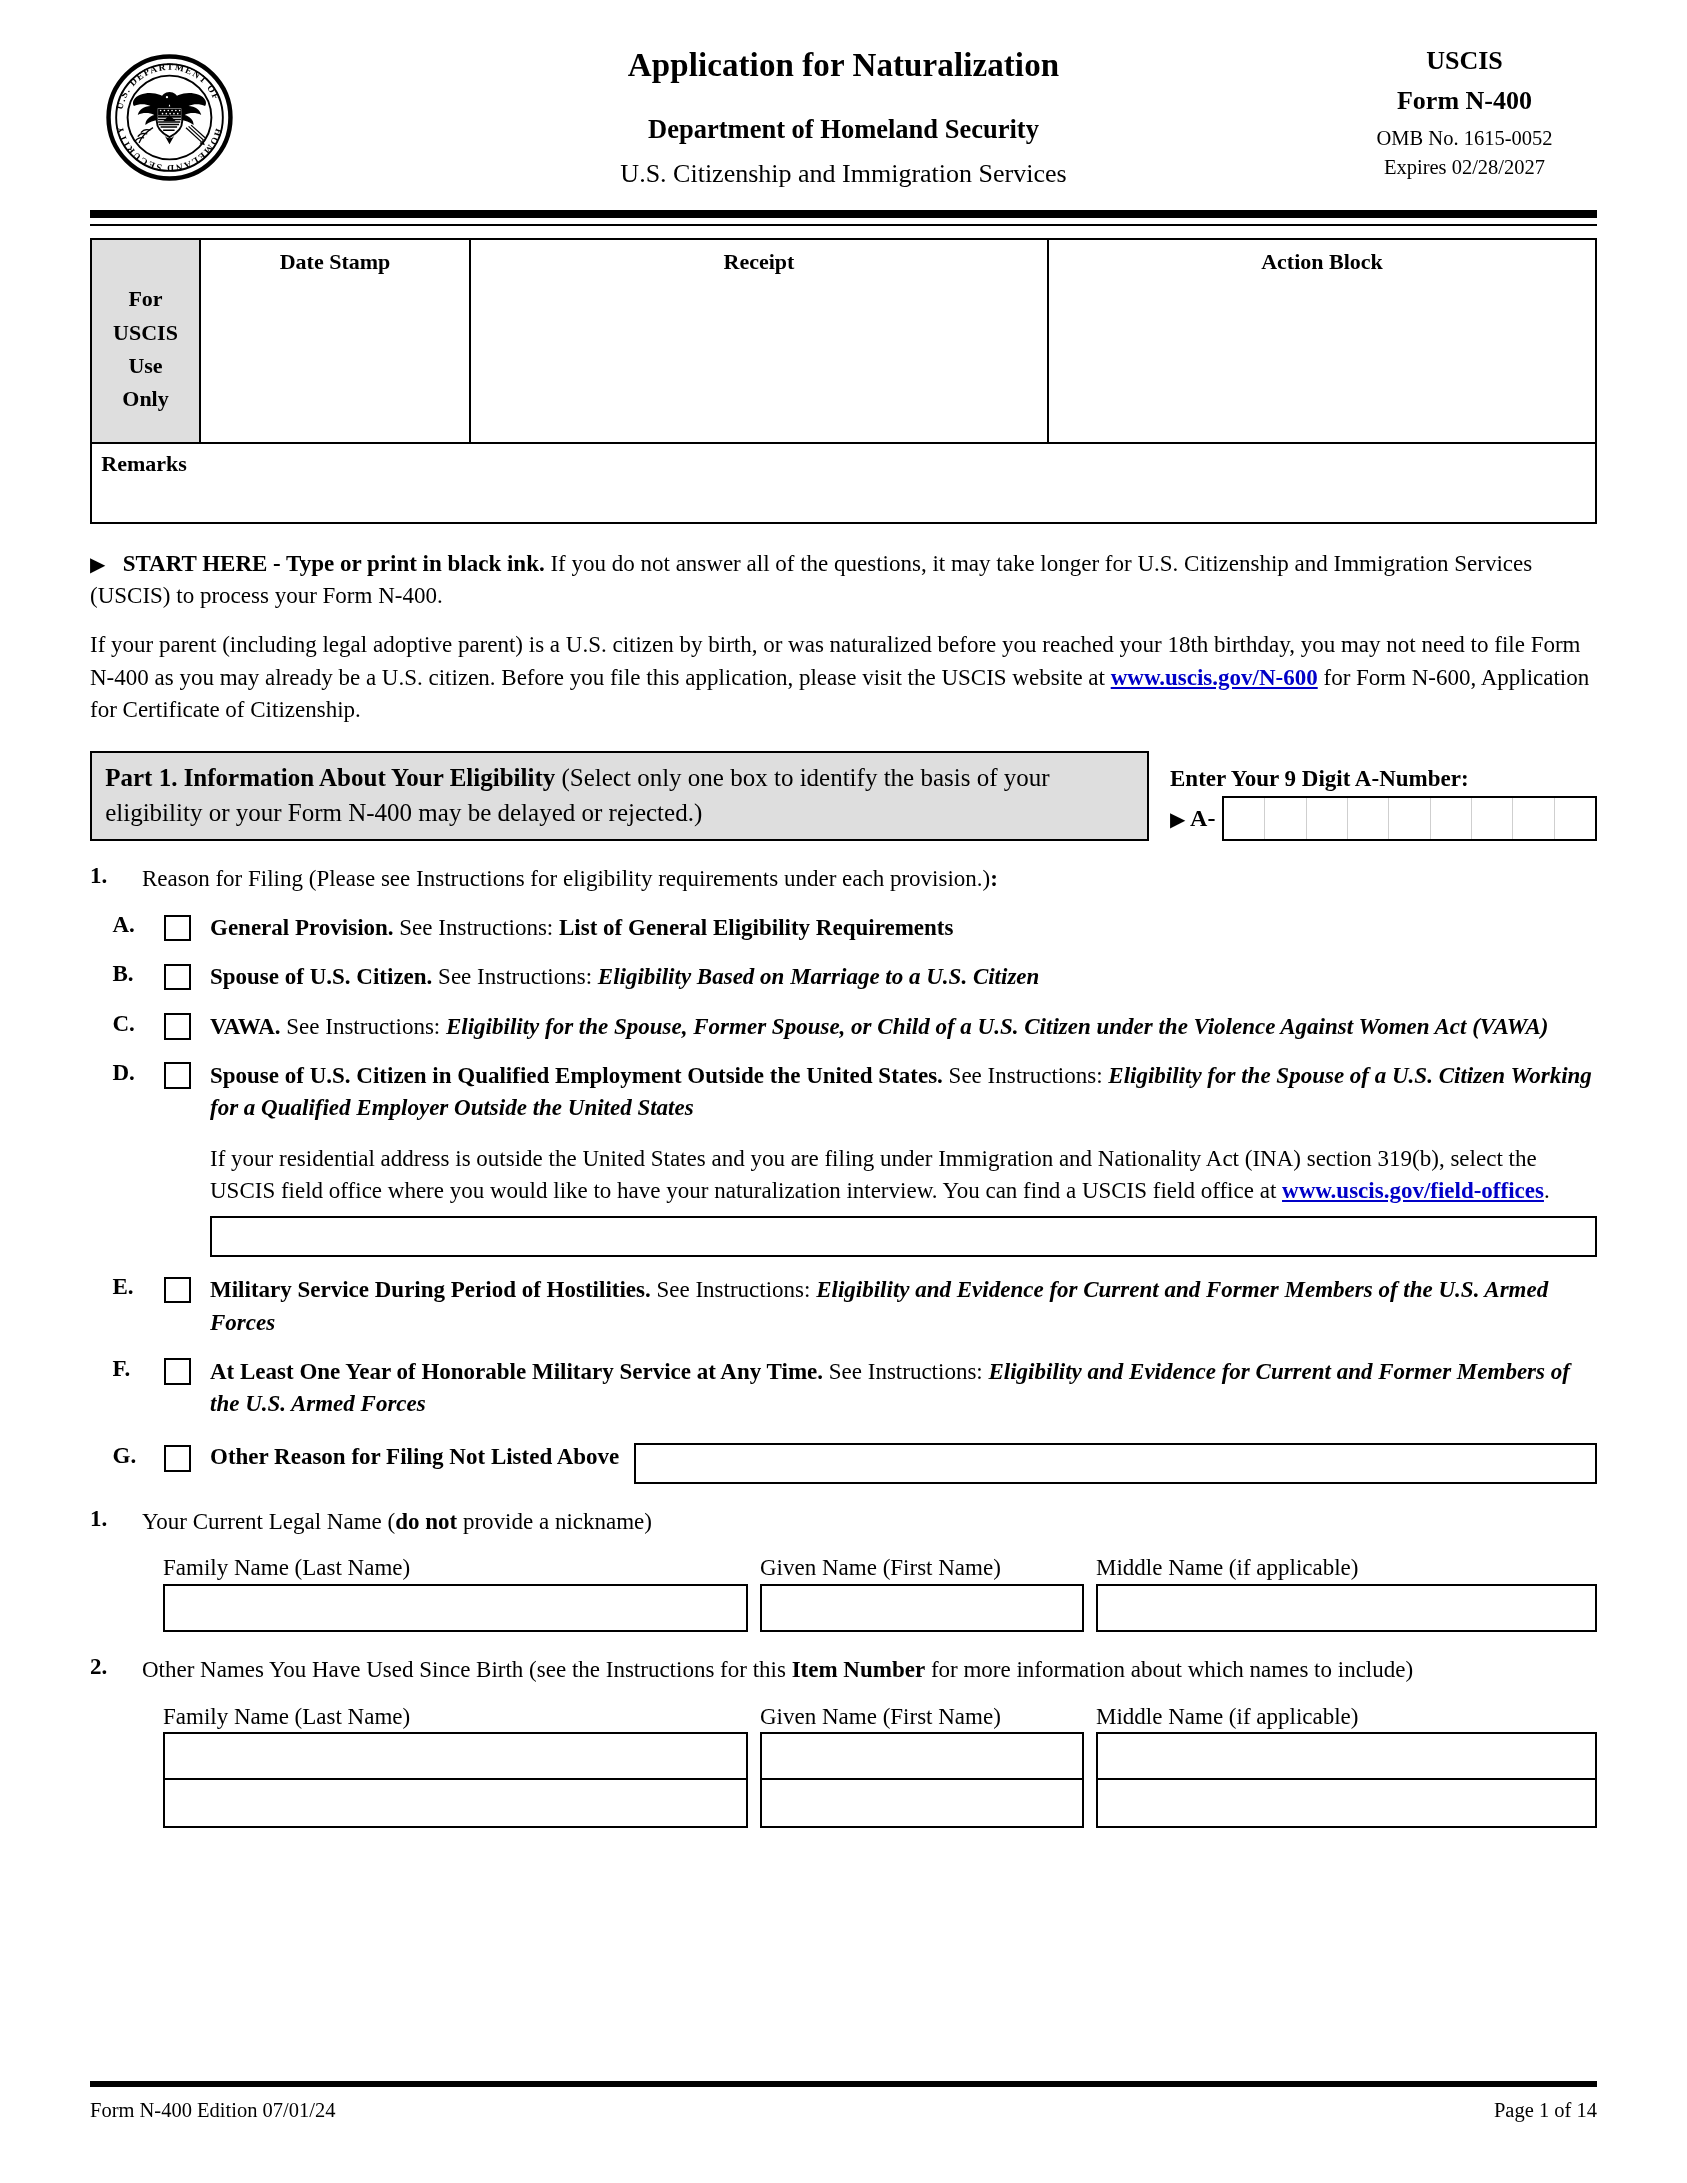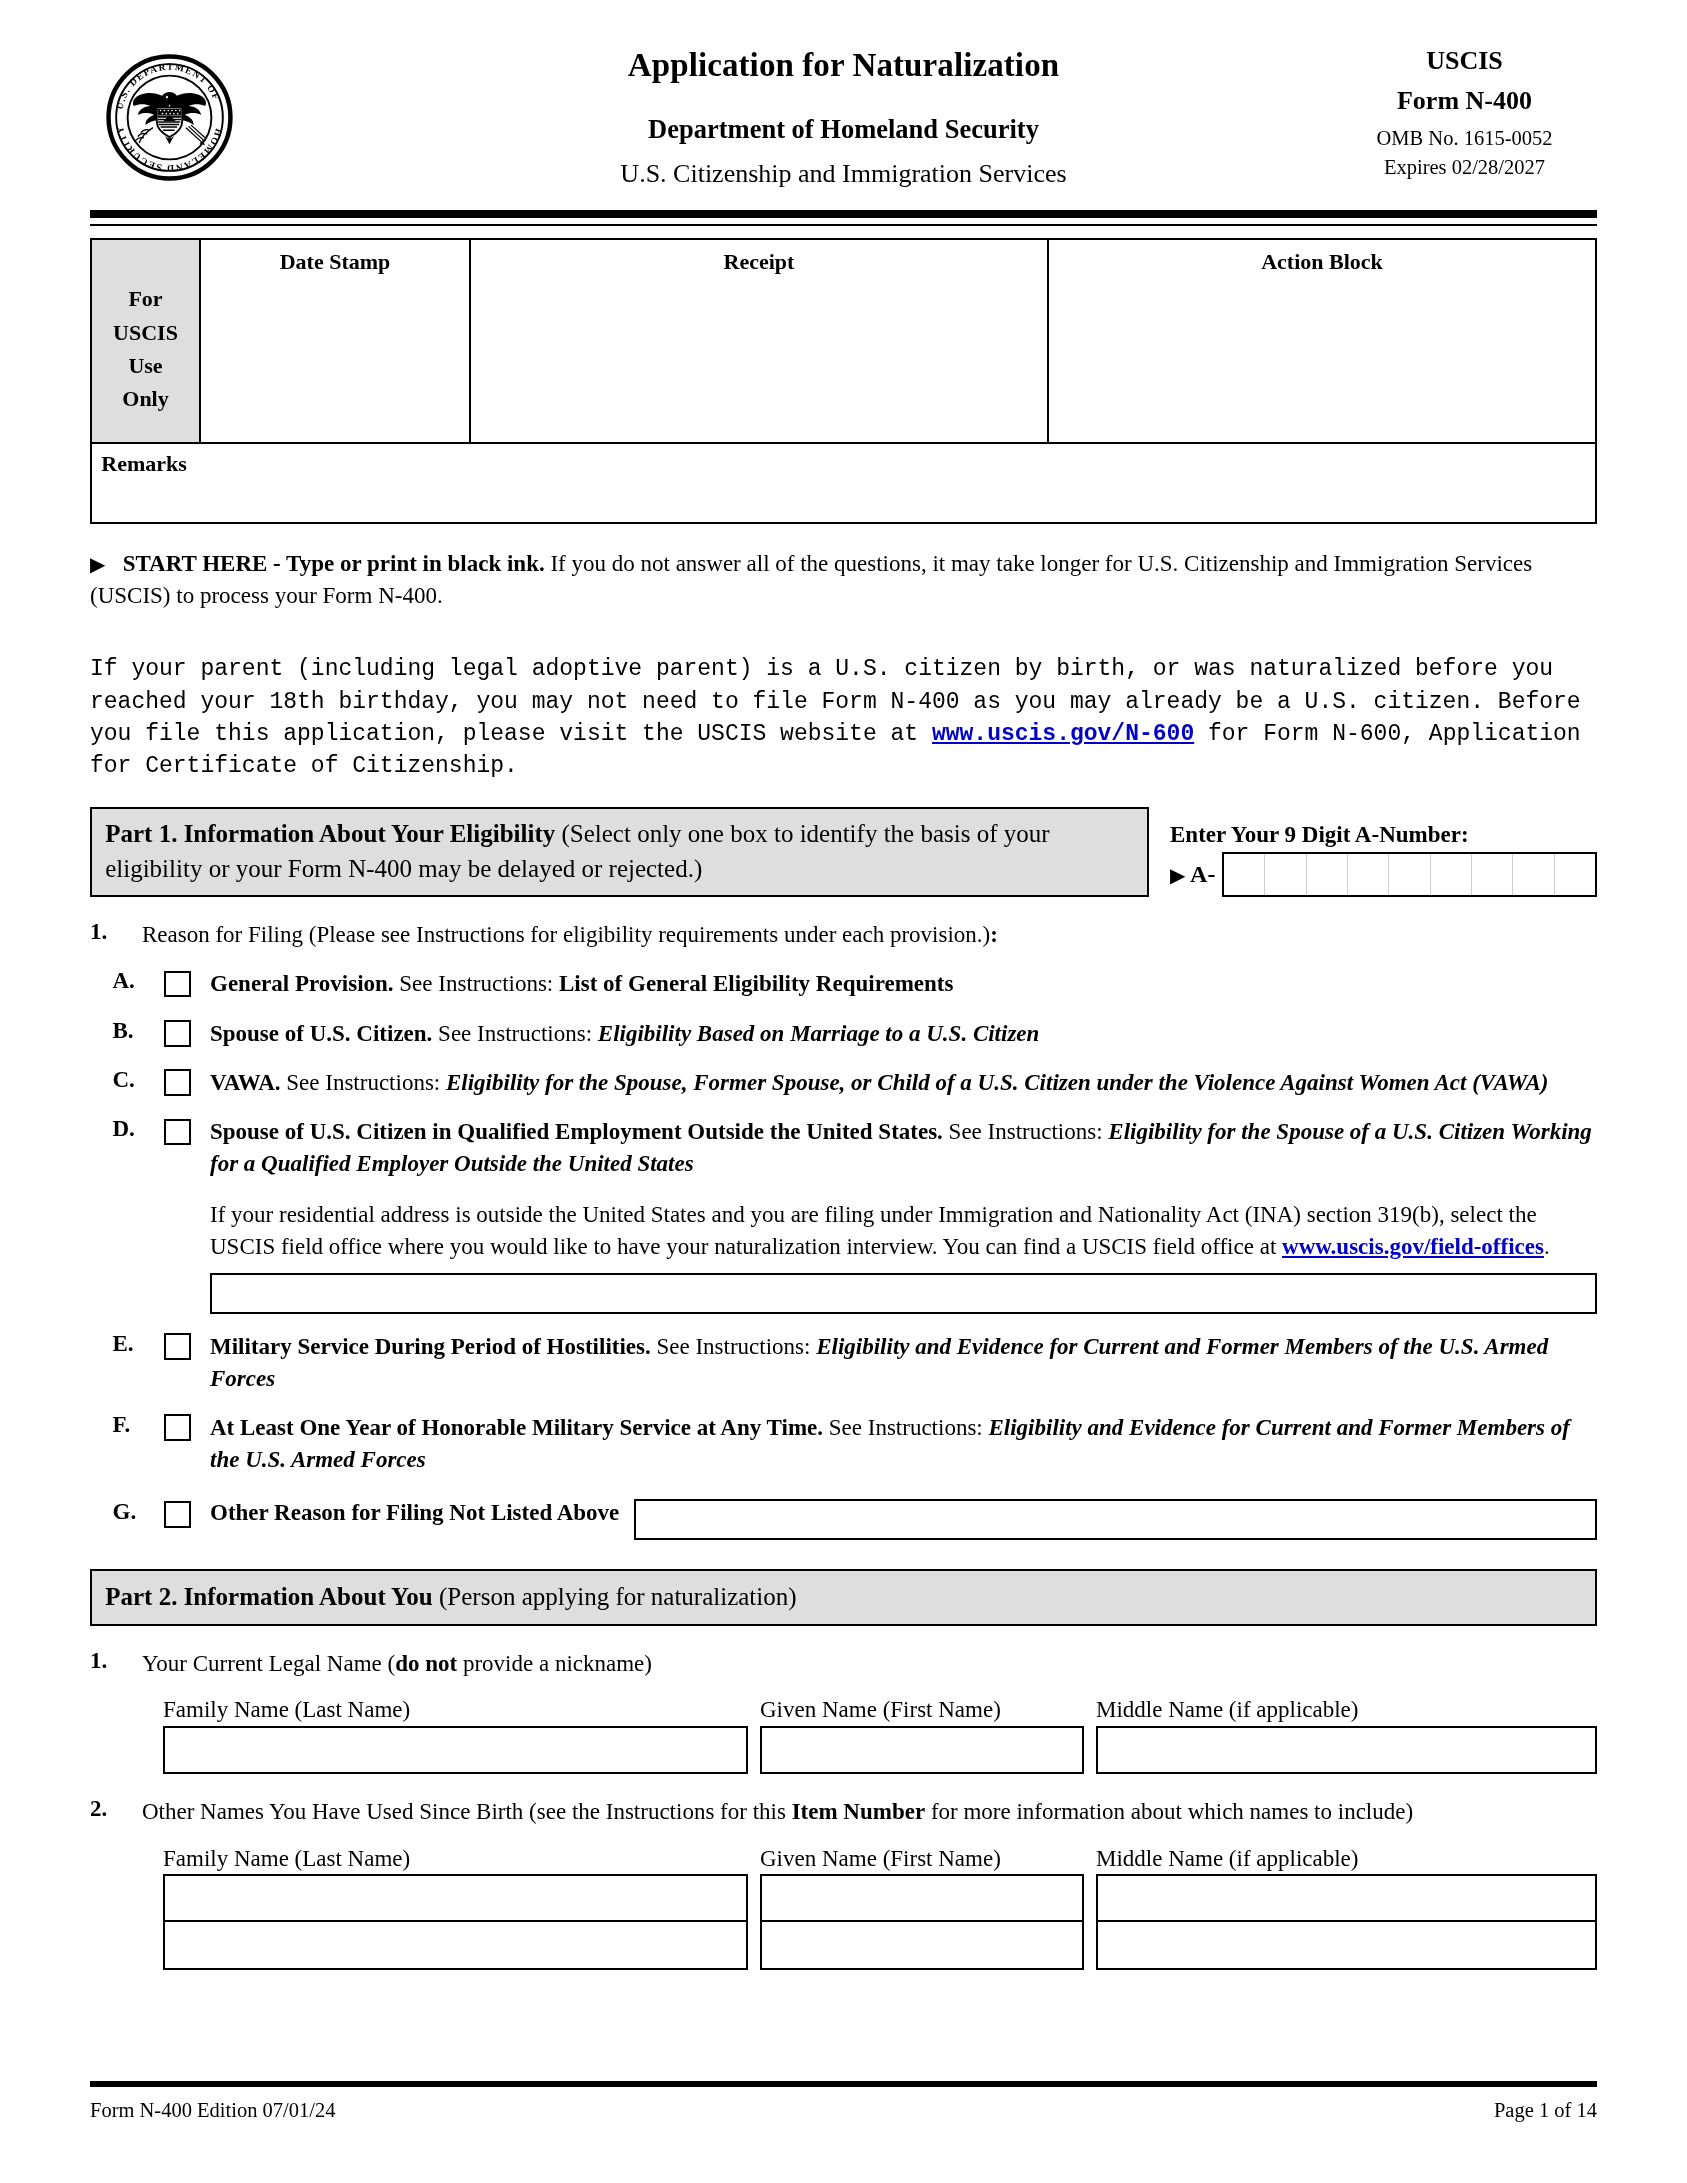--- a/index.html
+++ b/index.html
@@ -129,21 +129,21 @@
     padding-left: 0;
   }
   .arrow-glyph { font-size: 20px; }
   .b { font-weight: bold; }
   .bi { font-weight: bold; font-style: italic; }
   .link {
     color: #0000c8;
     font-weight: bold;
     text-decoration: underline;
   }
-  .para2 { margin-top: 41px; font-family: Liberation Mono, monospace; }
+  .para2 { margin-top: 17px; }
 
   
   .partbar-row {
     display: flex;
     align-items: flex-end;
     margin-top: 25px;
     gap: 0;
   }
   .partbar {
     background: #dedede;
@@ -538,23 +538,20 @@
 
   <div class="opt-row" style="margin-top:22.5px;">
     <div class="opt-letter">G.</div>
     <div class="opt-check">
         <div class="cbox"></div>
       </div>
     <div class="opt-g-label">Other Reason for Filing Not Listed Above</div>
     <div class="opt-g-input"></div>
   </div>
 
-  <div class="partbar partbar-2">
-    <span class="pb-title">Part 2.  Information About You </span><span>(Person applying for naturalization)</span>
-  </div>
 
   <div class="q-row">
     <div class="q-num">1.</div>
     <div class="q-text">
       <span>Your Current Legal Name (</span><span class="b">do not</span><span> provide a nickname)</span>
     </div>
   </div>
 
   <div class="names-block">
     <div class="names-head">

